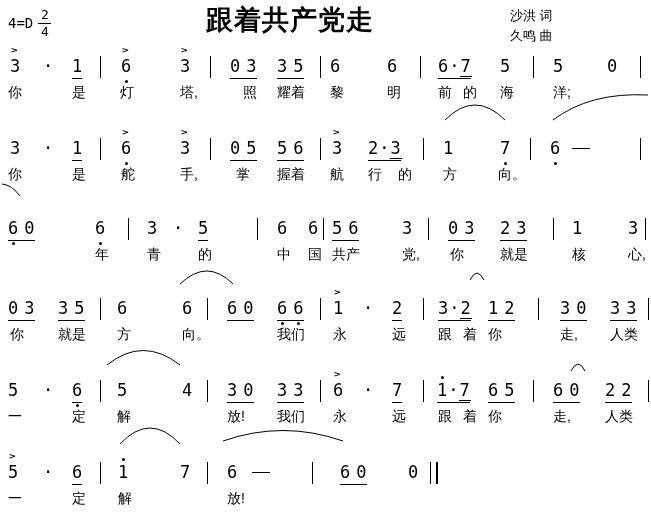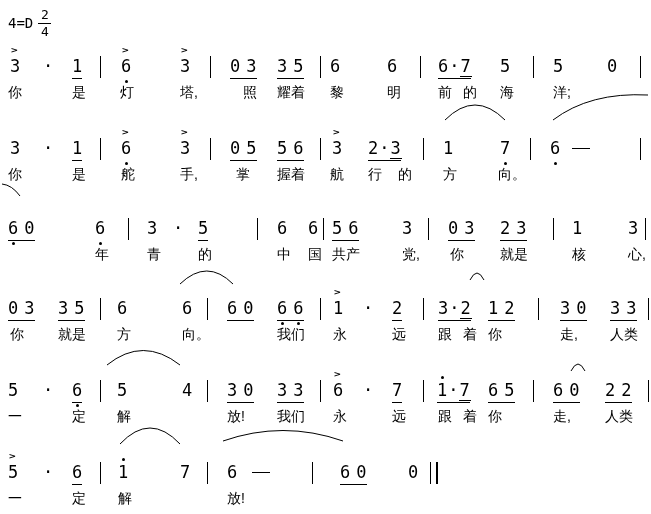--- a/index.html
+++ b/index.html
@@ -51,21 +51,26 @@
 
   <div class="key-time">
     <span>4=D</span>
     <span class="frac">
       <span>2</span>
       <span class="fbar"></span>
       <span>4</span>
     </span>
   </div>
 
-
+  <h1 class="title">跟着共产党走</h1>
+
+  <div class="credits">
+    <div>沙洪 词</div>
+    <div>久鸣 曲</div>
+  </div>
 
   <div id="score">
       <div class="line" style="top: 58px;">
         <span class="tok" style="left: 10px; column-gap: 6px;">
           <span class="part">3</span>
           <span class="accent">&gt;</span>
         </span>
         <span class="tok" style="left: 43px; column-gap: 1px;">
           <span class="part">·</span>
         </span>

